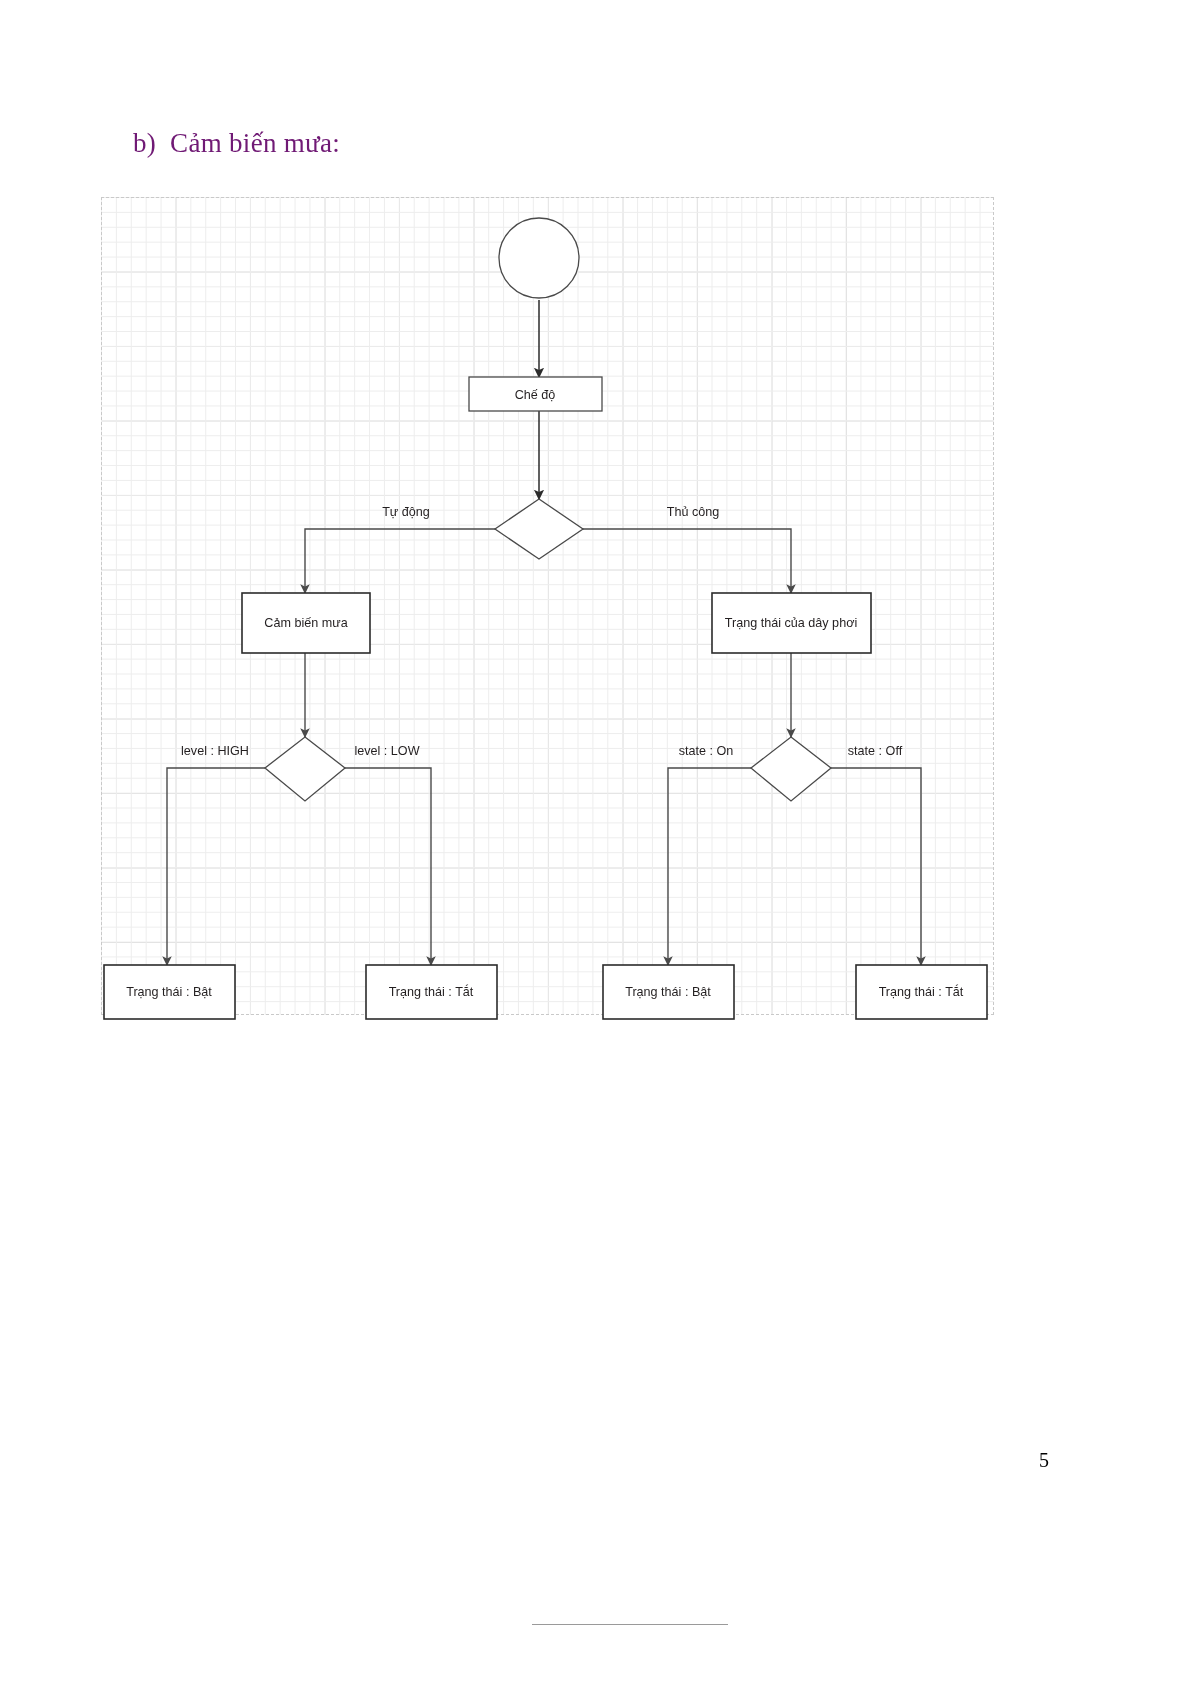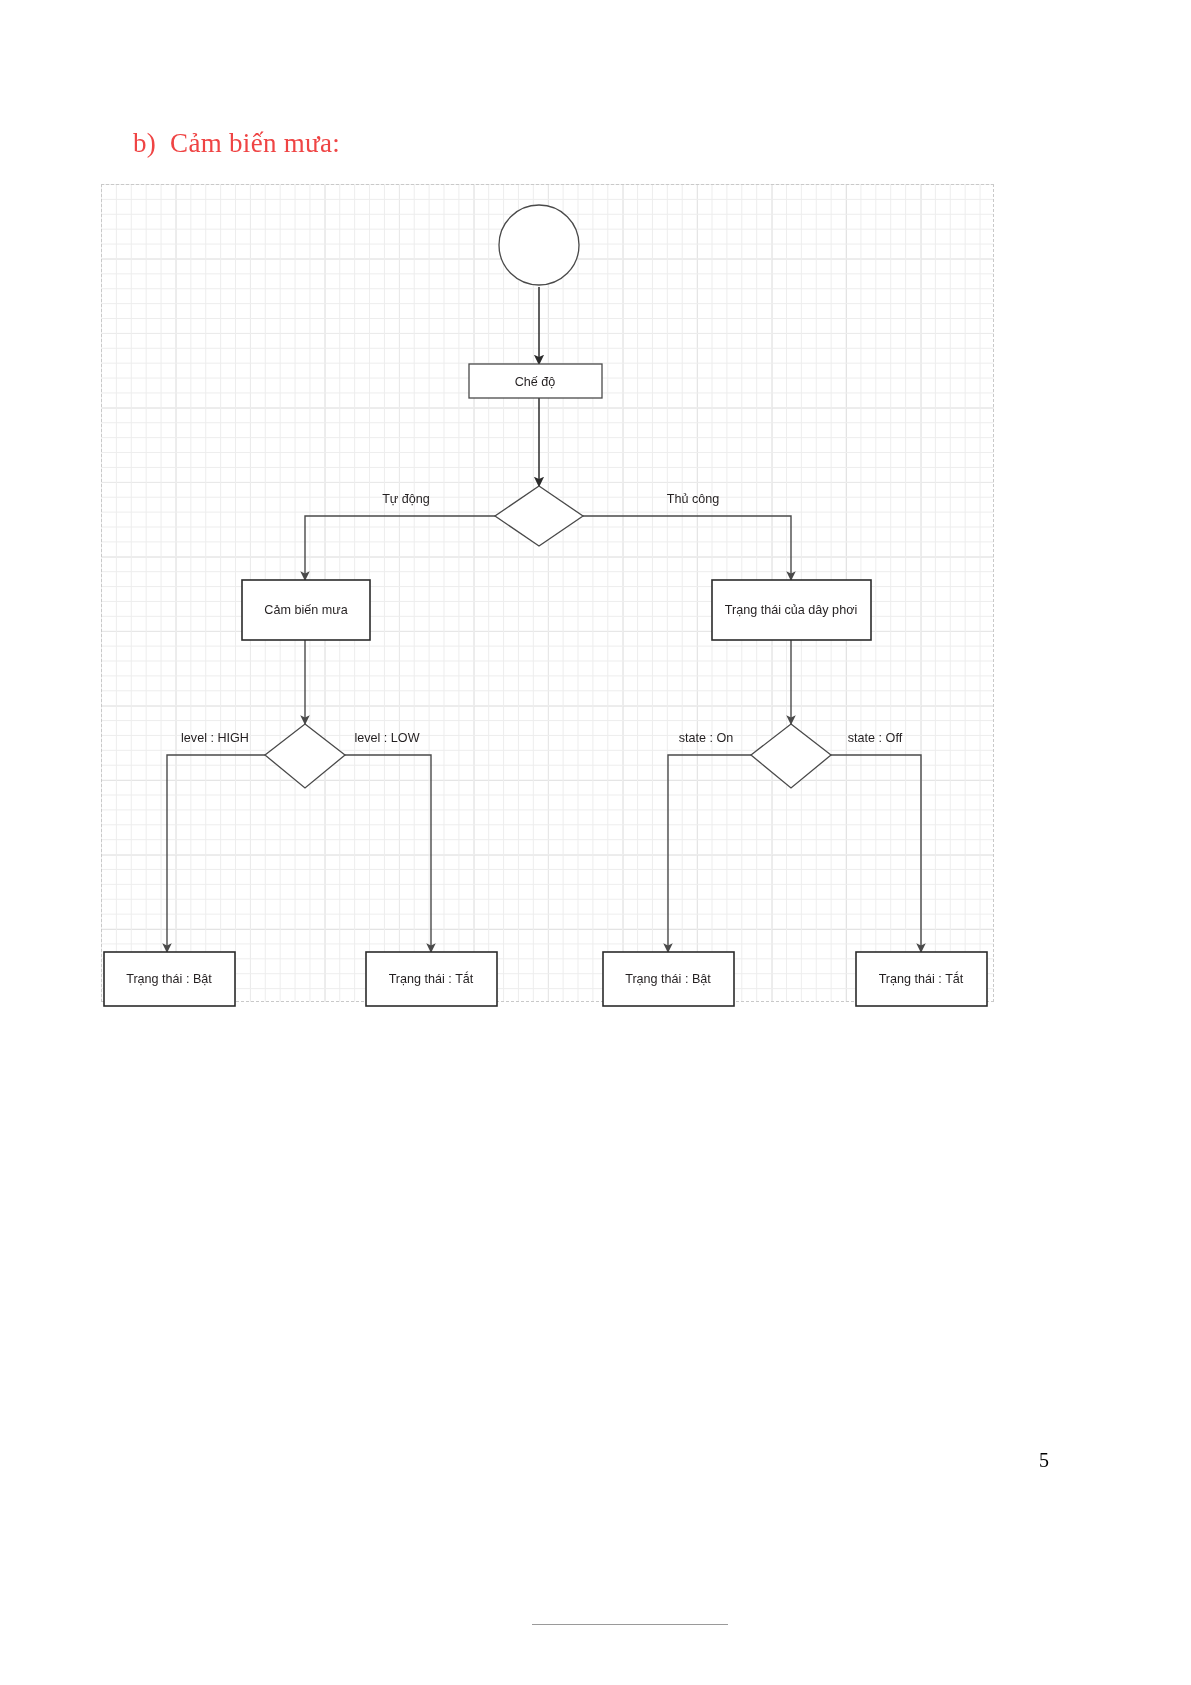--- a/index.html
+++ b/index.html
@@ -18,31 +18,31 @@
     position: absolute;
     inset: 0;
     background: #ffffff;
   }
   .heading {
     position: absolute;
     left: 133px;
     top: 128px;
     font-family: "Liberation Serif", serif;
     font-size: 27px;
-    color: #ef4444;
+    color: #701a75;
     letter-spacing: 0.3px;
     white-space: nowrap;
   }
   .heading .marker { margin-right: 14px; }
 
   
   .canvas {
     position: absolute;
     left: 101px;
-    top: 184px;
+    top: 197px;
     width: 893px;
     height: 818px;
     background-color: #ffffff;
     background-image:
       linear-gradient(to right, #ededed 1px, transparent 1px),
       linear-gradient(to bottom, #ededed 1px, transparent 1px),
       linear-gradient(to right, #d8d8d8 1px, transparent 1px),
       linear-gradient(to bottom, #d8d8d8 1px, transparent 1px);
     background-size:
       14.9px 14.9px,

